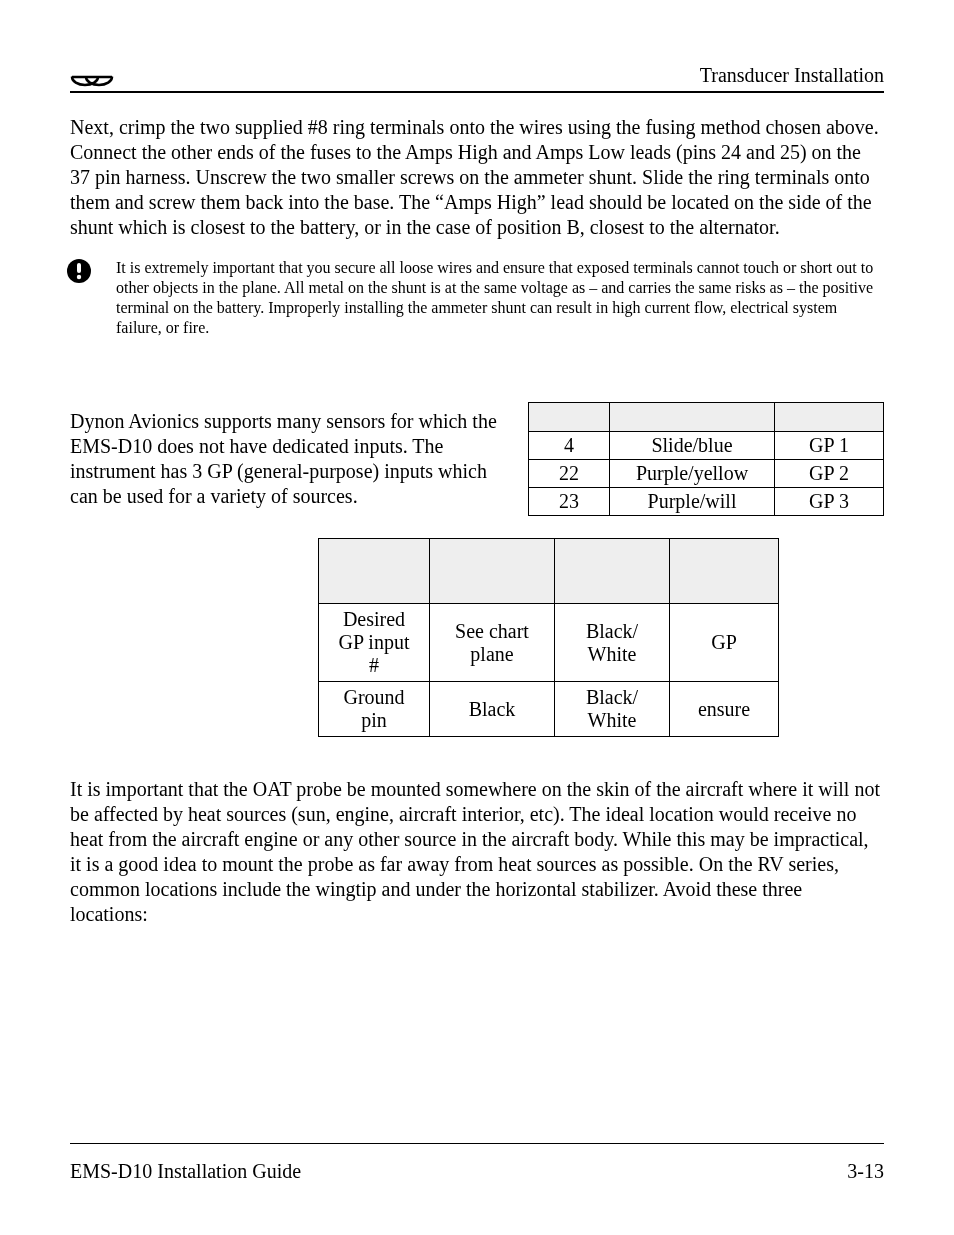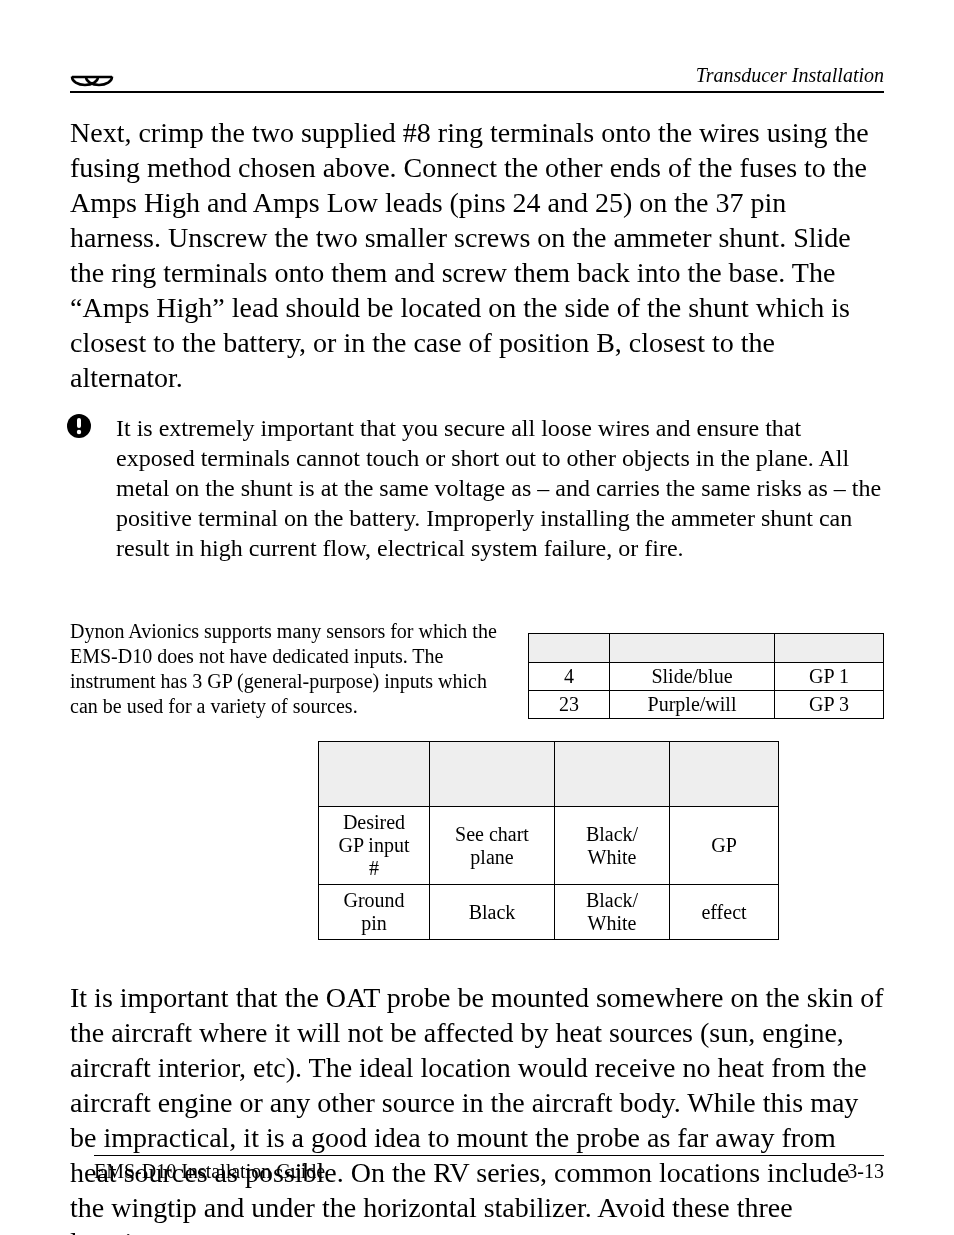--- a/index.html
+++ b/index.html
@@ -16,58 +16,57 @@
     padding: 64px 70px 40px 70px;
     position: relative;
   }
   header.top {
     display: flex;
     align-items: flex-end;
     justify-content: space-between;
     border-bottom: 2px solid #000;
     padding-bottom: 4px;
     margin-bottom: 22px;
-    font-style: italic;
   }
   .logo svg {
     display: block;
   }
   .header-right {
     font-size: 20px;
   }
   p.body {
-    font-size: 28px;
+    font-size: 20px;
     line-height: 1.25;
     margin: 0 0 18px 0;
     text-align: left;
   }
   .note-row {
     display: flex;
     align-items: flex-start;
     margin-bottom: 18px;
   }
   .note-icon {
     width: 46px;
     flex: none;
     margin-left: -4px;
   }
   .note-icon svg {
     display: block;
   }
   .note-text {
-    font-size: 24px;
+    font-size: 16px;
     line-height: 1.25;
     flex: 1;
     padding-left: 4px;
   }
   .two-col {
     display: flex;
-    align-items: flex-end;
+    align-items: center;
     gap: 30px;
-    margin-top: 4px;
+    margin-top: 12px;
     margin-bottom: 22px;
   }
   .two-col .left {
     flex: 1;
     font-size: 20px;
     line-height: 1.25;
   }
   table.data {
     border-collapse: collapse;
     font-size: 20px;
@@ -91,25 +90,24 @@
   }
   .table-center table.data td, .table-center table.data th {
     padding: 4px 14px;
   }
   footer.bot {
     position: absolute;
     left: 70px;
     right: 70px;
     bottom: 52px;
     border-top: 1.2px solid #000;
-    padding-top: 4px;
+    padding-top: 16px;
     display: flex;
     justify-content: space-between;
     font-size: 20px;
-    margin-left: 24px;
   }
 </style>
 </head>
 <body>
 
 <div class="page">
 
   <header class="top">
     <span class="logo">
       <svg width="44" height="20" viewBox="0 0 44 20">
@@ -147,20 +145,25 @@
             <th style="width:56px;height:24px"></th>
             <th style="width:140px"></th>
             <th style="width:84px"></th>
           </tr>
         </thead>
         <tbody>
           <tr>
             <td>4</td>
             <td>Slide/blue</td>
             <td>GP 1</td>
+          </tr>
+          <tr>
+            <td>22</td>
+            <td>Purple/yellow</td>
+            <td>GP 2</td>
           </tr>
           <tr>
             <td>23</td>
             <td>Purple/will</td>
             <td>GP 3</td>
           </tr>
         </tbody>
       </table>
     </div>
   </div>
@@ -179,21 +182,21 @@
         <tr>
           <td>Desired GP input #</td>
           <td>See chart plane</td>
           <td>Black/ White</td>
           <td>GP</td>
         </tr>
         <tr>
           <td>Ground pin</td>
           <td>Black</td>
           <td>Black/ White</td>
-          <td>effect</td>
+          <td>ensure</td>
         </tr>
       </tbody>
     </table>
   </div>
 
   <div style="height:40px"></div>
 
   <p class="body">It is important that the OAT probe be mounted somewhere on the skin of the aircraft where it will not be affected by heat sources (sun, engine, aircraft interior, etc). The ideal location would receive no heat from the aircraft engine or any other source in the aircraft body. While this may be impractical, it is a good idea to mount the probe as far away from heat sources as possible. On the RV series, common locations include the wingtip and under the horizontal stabilizer. Avoid these three locations:</p>
 
   <footer class="bot">

